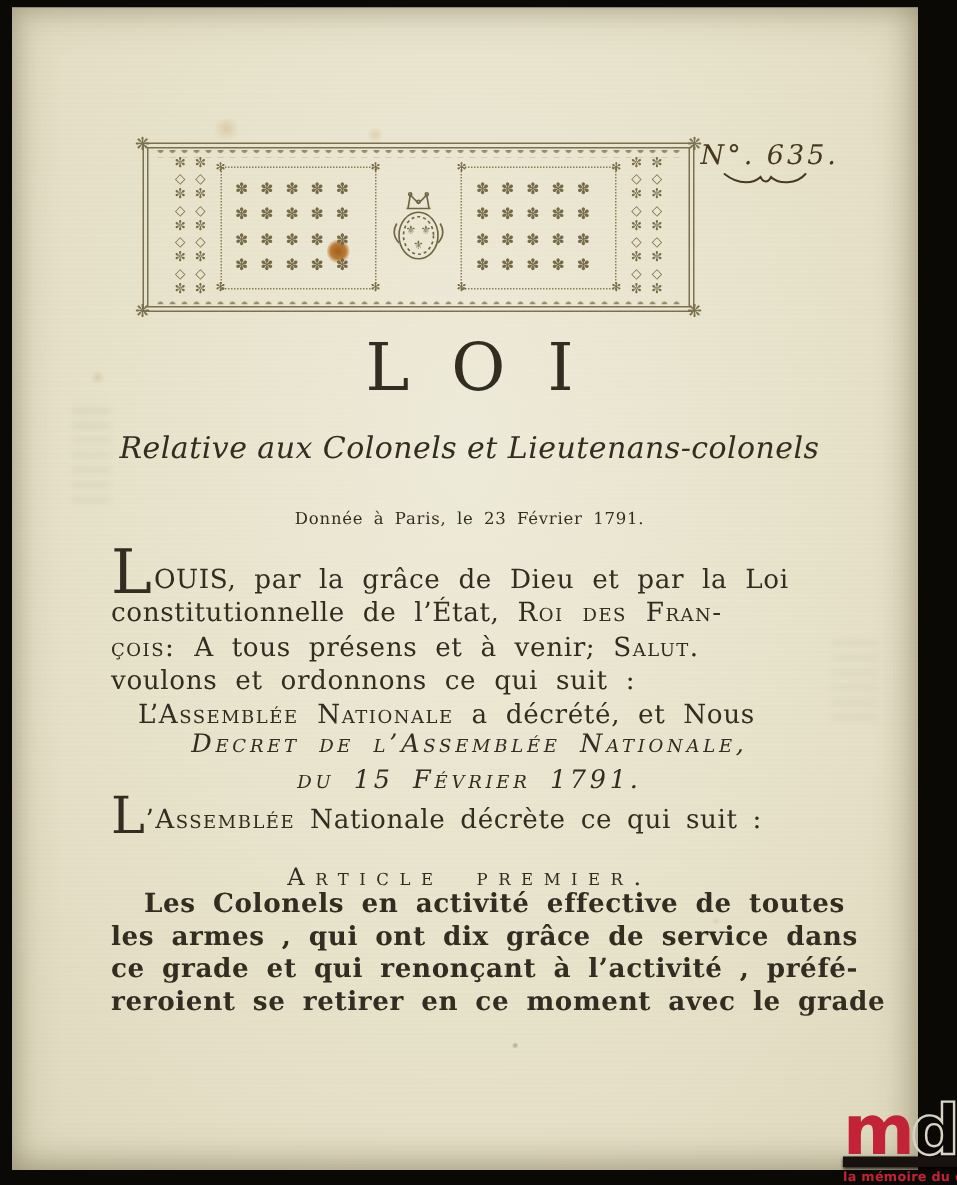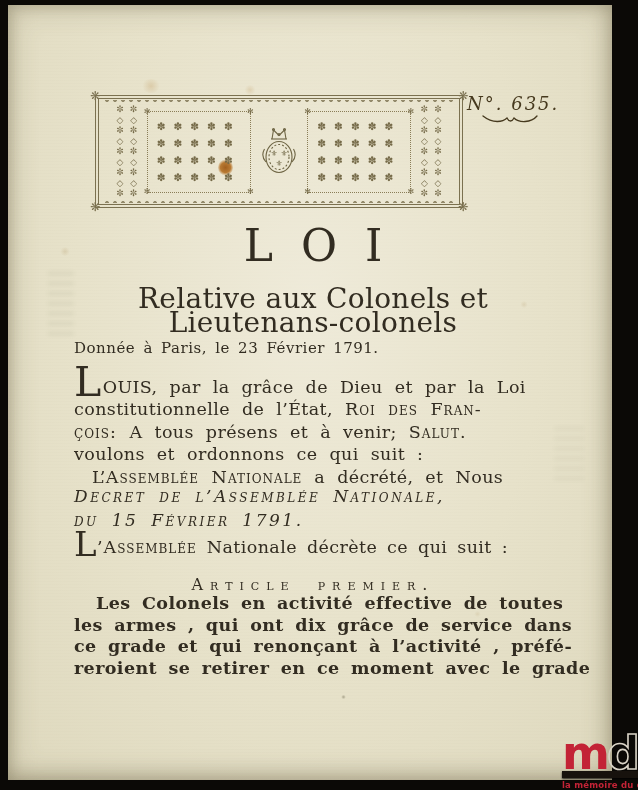--- a/index.html
+++ b/index.html
@@ -72,31 +72,31 @@
   .panel-corner.bl { left:-4px; bottom:-4px; } .panel-corner.br { right:-4px; bottom:-4px; }
   
   .folio { position:absolute; left:459px; top:88px; width:110px;
            font-style:italic; font-size:18px; color:#46391e; letter-spacing:2px; }
   .folio svg { display:block; margin:0 0 0 14px; }
   
   .content { position:absolute; left:66px; top:0; width:478px; color:#322c21; }
   .content > div { position:absolute; width:100%; }
   .law-title { top:219px; text-align:center; font-size:44px; letter-spacing:28px;
                text-indent:28px; line-height:1; }
-  .law-subtitle { top:282px; text-align:center; font-size:28px;
+  .law-subtitle { top:282px; text-align:center; font-style:italic; font-size:20px;
                   line-height:23.5px; letter-spacing:.3px; }
-  .dateline { top:334px; font-size:15px; letter-spacing:.5px; word-spacing:3px; }
+  .dateline { top:334px; text-align:center; font-size:11px; letter-spacing:.5px; word-spacing:3px; }
   .preamble { top:371px; font-size:17.5px; line-height:22.4px;
               letter-spacing:.4px; word-spacing:6px; }
   .line { white-space:nowrap; height:22.4px; }
   .indent { text-indent:18px; }
   .sc { font-variant:small-caps; letter-spacing:1px; }
   .initial { font-size:41px; line-height:0; vertical-align:-2.5px; margin-right:1px; }
   .initial-2 { font-size:34px; line-height:0; vertical-align:-3px; }
-  .decree-heading { top:480px; text-align:left; font-style:italic;
+  .decree-heading { top:480px; text-align:center; font-style:italic;
                     font-variant:small-caps; font-size:17px; line-height:23.5px;
                     letter-spacing:2.5px; word-spacing:5px; }
   .enacting { top:532px; font-size:17.5px; letter-spacing:.4px; word-spacing:4px;
               white-space:nowrap; }
   .article-heading { top:570px; text-align:center; font-variant:small-caps;
                      font-size:16px; letter-spacing:7px; word-spacing:10px; }
   .article-body { top:588px; font-size:17.5px; line-height:21.6px;
                   letter-spacing:.4px; word-spacing:5px;font-weight:bold; }
   .article-body .line { height:21.6px; }
   .indent2 { text-indent:22px; }

